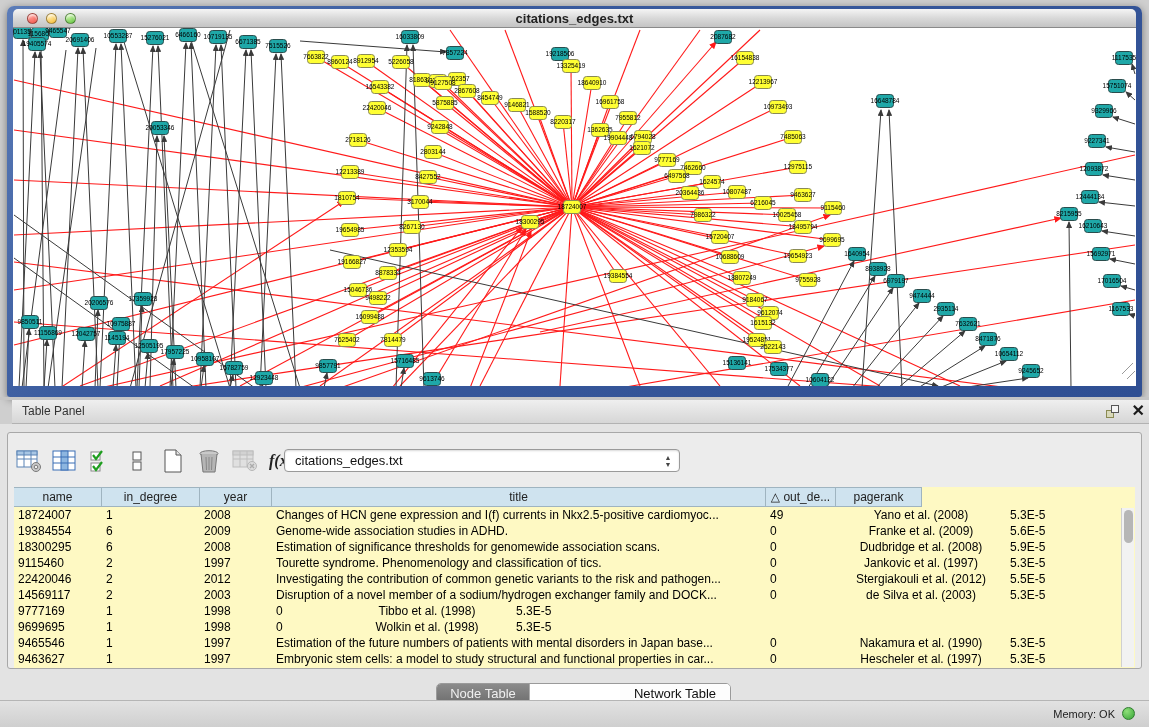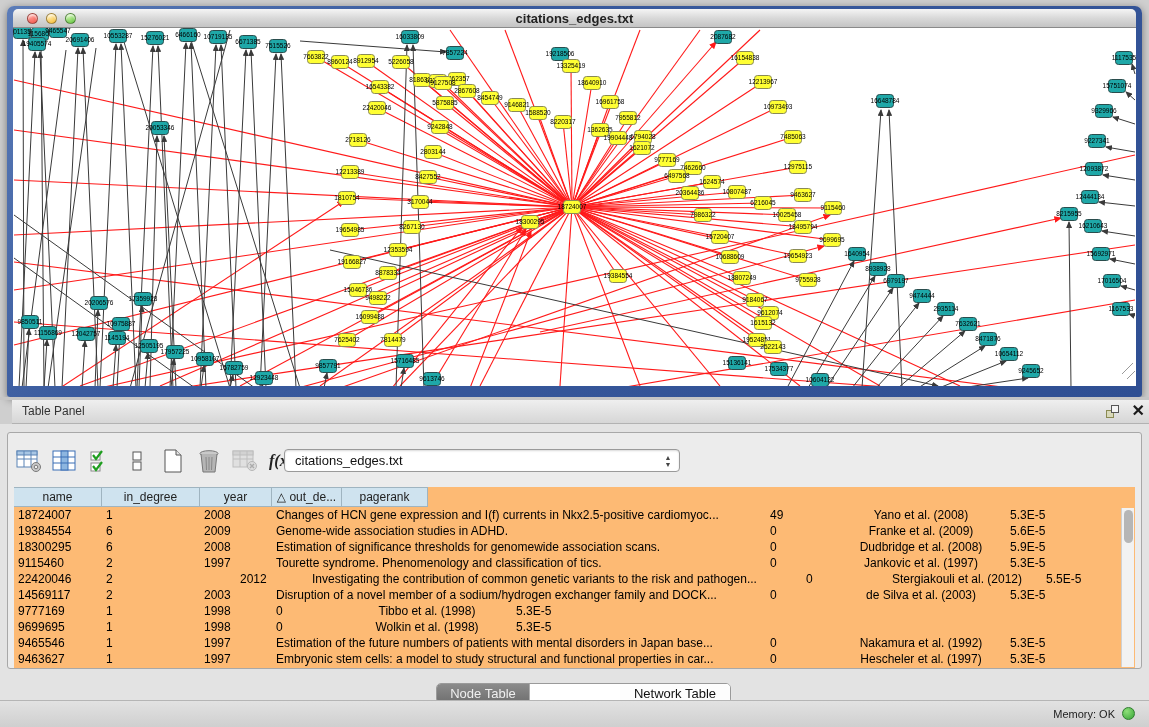--- a/index.html
+++ b/index.html
@@ -43,21 +43,21 @@
   .tb-icon { width:26px; height:26px; display:flex; align-items:center; justify-content:center; }
   .fx { font-family:"Liberation Serif", serif; font-style:italic; font-weight:bold; font-size:16px; color:#222; }
 
   .combo { position:absolute; left:276px; top:16px; width:396px; height:23px; background:#fff;
     border:1px solid #9a9a9a; border-radius:4px; box-shadow:inset 0 1px 2px rgba(0,0,0,.15); }
   .combo-text { position:absolute; left:10px; top:3px; font-size:13px; color:#111; }
   .combo-stepper { position:absolute; right:5px; top:2px; width:12px; height:18px;
     display:flex; flex-direction:column; align-items:center; justify-content:center; color:#444; }
   .combo-stepper span { font-size:7px; line-height:7px; }
 
-  .table-wrap { position:absolute; left:6px; top:54px; width:1121px; height:181px; background:#fdba74; overflow:hidden; }
+  .table-wrap { position:absolute; left:6px; top:54px; width:1121px; height:181px; background:#fef9c3; overflow:hidden; }
   .thead { display:flex; height:20px; }
   .th { background:#cfe3ef; border-right:1px solid #9fb4c0; border-top:1px solid #9fb4c0; border-bottom:1px solid #9fb4c0;
     font-size:12px; color:#222; text-align:center; line-height:19px; overflow:hidden; white-space:nowrap; }
   .trow { display:flex; height:16px; }
   .td { font-size:12px; color:#000; line-height:16px; padding-left:4px; overflow:hidden; white-space:nowrap; }
   .td.center { text-align:center; padding-left:0; }
   .vscroll { position:absolute; right:1px; top:21px; width:13px; height:159px; background:#f2f2f2; border-left:1px solid #d0d0d0; }
   .vthumb { position:absolute; left:2px; top:2px; width:9px; height:33px; background:#b6b6b6; border-radius:5px; }
 
   .seg-tabs { position:absolute; left:428px; top:250px; height:21px; display:flex;
@@ -871,20 +871,21 @@
           <span>▲</span>
           <span>▼</span>
         </div>
     </div>
 
     <div class="table-wrap">
       <div class="thead" id="thead">
           <div class="th" style="width: 88px;">name</div>
           <div class="th" style="width: 98px;">in_degree</div>
           <div class="th" style="width: 72px;">year</div>
+          <div class="th" style="width: 494px;">title</div>
           <div class="th" style="width: 70px;">△ out_de...</div>
           <div class="th" style="width: 86px;">pagerank</div>
         </div>
       <div id="tbody">
           <div class="trow">
             <div class="td" style="width: 88px;">18724007</div>
             <div class="td" style="width: 98px;">1</div>
             <div class="td" style="width: 72px;">2008</div>
             <div class="td" style="width: 494px;">Changes of HCN gene expression and I(f) currents in Nkx2.5-positive cardiomyoc...</div>
             <div class="td" style="width: 70px;">49</div>
@@ -914,21 +915,21 @@
             <div class="td" style="width: 98px;">2</div>
             <div class="td" style="width: 72px;">1997</div>
             <div class="td" style="width: 494px;">Tourette syndrome. Phenomenology and classification of tics.</div>
             <div class="td" style="width: 70px;">0</div>
             <div class="td center" style="width: 170px;">Jankovic et al. (1997)</div>
             <div class="td" style="width: 86px;">5.3E-5</div>
           </div>
           <div class="trow">
             <div class="td" style="width: 88px;">22420046</div>
             <div class="td" style="width: 98px;">2</div>
-            <div class="td" style="width: 72px; margin-left: 36px;">2012</div>
+            <div class="td" style="width: 72px;">2012</div>
             <div class="td" style="width: 494px;">Investigating the contribution of common genetic variants to the risk and pathogen...</div>
             <div class="td" style="width: 70px;">0</div>
             <div class="td center" style="width: 170px;">Stergiakouli et al. (2012)</div>
             <div class="td" style="width: 86px;">5.5E-5</div>
           </div>
           <div class="trow">
             <div class="td" style="width: 88px;">14569117</div>
             <div class="td" style="width: 98px;">2</div>
             <div class="td" style="width: 72px;">2003</div>
             <div class="td" style="width: 494px;">Disruption of a novel member of a sodium/hydrogen exchanger family and DOCK...</div>
@@ -951,21 +952,21 @@
             <div class="td" style="width: 70px;">0</div>
             <div class="td center" style="width: 170px;">Wolkin et al. (1998)</div>
             <div class="td" style="width: 86px;">5.3E-5</div>
           </div>
           <div class="trow">
             <div class="td" style="width: 88px;">9465546</div>
             <div class="td" style="width: 98px;">1</div>
             <div class="td" style="width: 72px;">1997</div>
             <div class="td" style="width: 494px;">Estimation of the future numbers of patients with mental disorders in Japan base...</div>
             <div class="td" style="width: 70px;">0</div>
-            <div class="td center" style="width: 170px;">Nakamura et al. (1992)</div>
+            <div class="td center" style="width: 170px;">Nakamura et al. (1990)</div>
             <div class="td" style="width: 86px;">5.3E-5</div>
           </div>
           <div class="trow">
             <div class="td" style="width: 88px;">9463627</div>
             <div class="td" style="width: 98px;">1</div>
             <div class="td" style="width: 72px;">1997</div>
             <div class="td" style="width: 494px;">Embryonic stem cells: a model to study structural and functional properties in car...</div>
             <div class="td" style="width: 70px;">0</div>
             <div class="td center" style="width: 170px;">Hescheler et al. (1997)</div>
             <div class="td" style="width: 86px;">5.3E-5</div>

